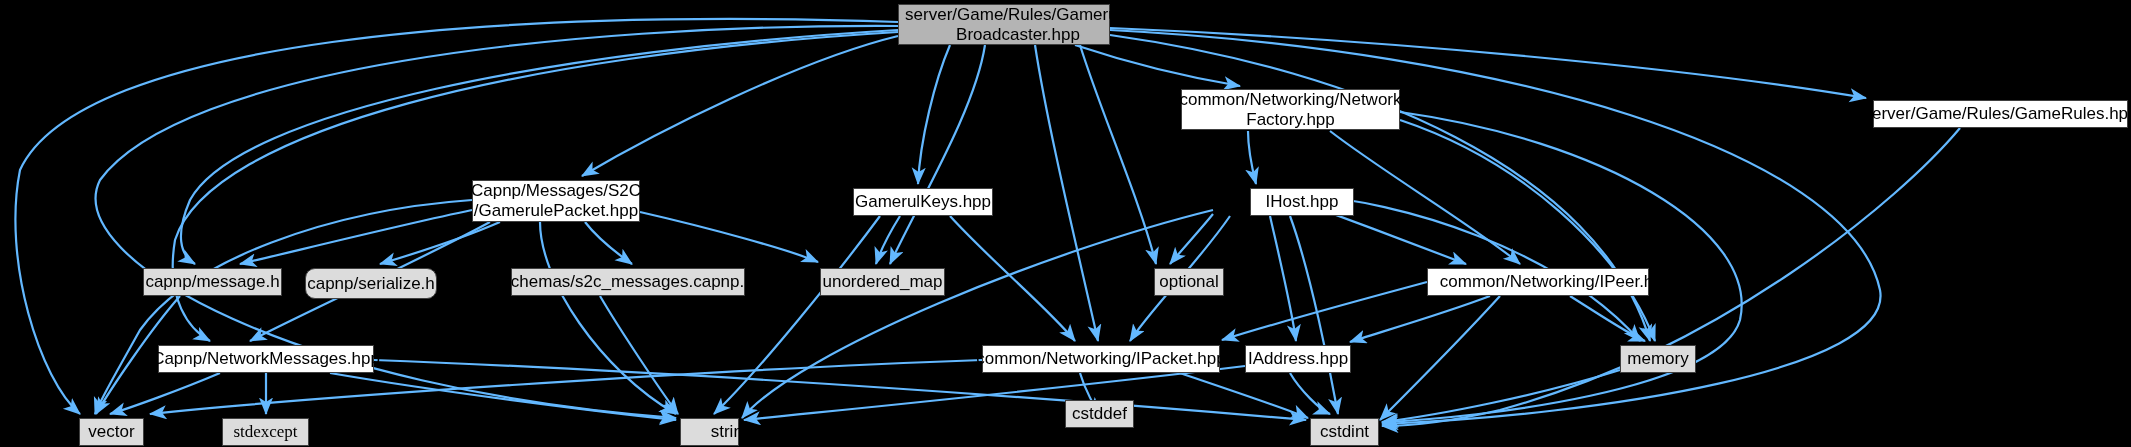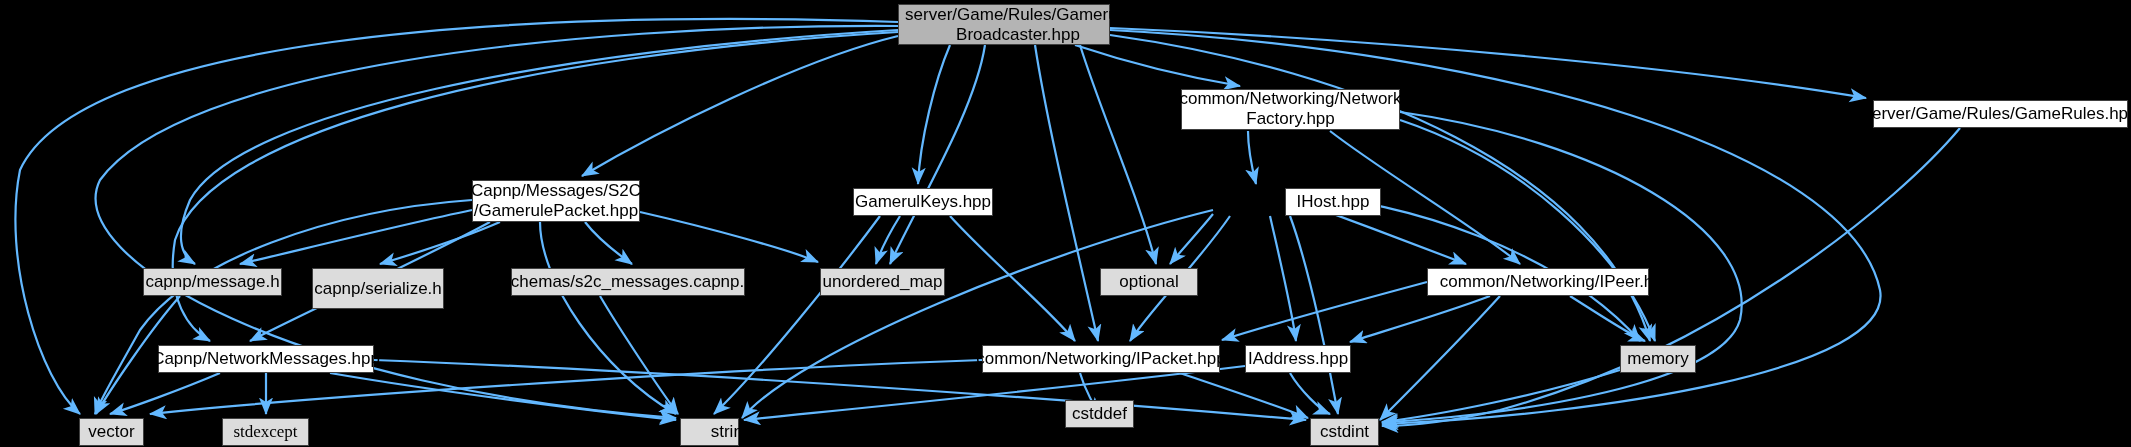--- a/index.html
+++ b/index.html
@@ -91,31 +91,31 @@
         <path d="M 180,296 C 150,330 110,390 96,414" marker-end="url(#arrow)"></path>
         <path d="M 898,30 C 560,50 240,110 190,200 C 175,235 180,255 195,264" marker-end="url(#arrow)"></path>
         <path d="M 898,32 C 520,55 210,130 175,240 C 165,300 190,330 210,341" marker-end="url(#arrow)"></path>
       </g>
   </svg>
 
   <div id="node-layer">
       <div class="node root" style="left: 898px; top: 4px; width: 212px; height: 41px;"><span class="node-label">server/Game/Rules/Gamerule
 Broadcaster.hpp</span></div>
       <div class="node fill-white" style="left: 1873px; top: 100px; width: 255px; height: 28px;"><span class="node-label">server/Game/Rules/GameRules.hpp</span></div>
-      <div class="node fill-white" style="left: 1181px; top: 89px; width: 219px; height: 41px; align-items: flex-end;"><span class="node-label">common/Networking/Network
+      <div class="node fill-white" style="left: 1181px; top: 89px; width: 219px; height: 41px;"><span class="node-label">common/Networking/Network
 Factory.hpp</span></div>
       <div class="node fill-white" style="left: 472px; top: 180px; width: 168px; height: 42px; justify-content: center;"><span class="node-label">Capnp/Messages/S2C
 /GamerulePacket.hpp</span></div>
       <div class="node fill-white" style="left: 853px; top: 188px; width: 140px; height: 28px;"><span class="node-label">GamerulKeys.hpp</span></div>
-      <div class="node fill-white" style="left: 1285px; top: 188px; width: 96px; height: 28px;"><span class="node-label">IHost.hpp</span></div>
+      <div class="node fill-white" style="left: 1250px; top: 188px; width: 104px; height: 28px;"><span class="node-label">IHost.hpp</span></div>
       <div class="node fill-gray" style="left: 143px; top: 268px; width: 139px; height: 28px;"><span class="node-label">capnp/message.h</span></div>
-      <div class="node fill-gray" style="left: 312px; top: 268px; width: 132px; height: 41px;"><span class="node-label">capnp/serialize.h</span></div>
+      <div class="node fill-gray" style="left: 305px; top: 268px; width: 132px; height: 31px; border-radius: 10px;"><span class="node-label">capnp/serialize.h</span></div>
       <div class="node fill-gray" style="left: 511px; top: 268px; width: 234px; height: 28px;"><span class="node-label">schemas/s2c_messages.capnp.h</span></div>
       <div class="node fill-gray" style="left: 820px; top: 268px; width: 125px; height: 28px;"><span class="node-label">unordered_map</span></div>
-      <div class="node fill-gray" style="left: 1100px; top: 268px; width: 98px; height: 28px;"><span class="node-label">optional</span></div>
+      <div class="node fill-gray" style="left: 1154px; top: 268px; width: 70px; height: 28px;"><span class="node-label">optional</span></div>
       <div class="node fill-white" style="left: 1427px; top: 268px; width: 222px; height: 28px; padding-left: 36px;"><span class="node-label">common/Networking/IPeer.hpp</span></div>
       <div class="node fill-white" style="left: 158px; top: 345px; width: 216px; height: 28px;"><span class="node-label">Capnp/NetworkMessages.hpp</span></div>
       <div class="node fill-white" style="left: 982px; top: 345px; width: 238px; height: 28px;"><span class="node-label">common/Networking/IPacket.hpp</span></div>
       <div class="node fill-white" style="left: 1245px; top: 345px; width: 106px; height: 28px;"><span class="node-label">IAddress.hpp</span></div>
       <div class="node fill-gray" style="left: 1620px; top: 345px; width: 76px; height: 28px;"><span class="node-label">memory</span></div>
       <div class="node fill-gray" style="left: 79px; top: 418px; width: 65px; height: 28px;"><span class="node-label">vector</span></div>
       <div class="node fill-gray" style="left: 222px; top: 418px; width: 87px; height: 28px; font-family: Liberation Serif, serif;"><span class="node-label">stdexcept</span></div>
       <div class="node fill-gray" style="left: 680px; top: 418px; width: 59px; height: 28px; padding-left: 44px;"><span class="node-label">string</span></div>
       <div class="node fill-gray" style="left: 1065px; top: 400px; width: 69px; height: 28px;"><span class="node-label">cstddef</span></div>
       <div class="node fill-gray" style="left: 1310px; top: 418px; width: 69px; height: 28px;"><span class="node-label">cstdint</span></div>

